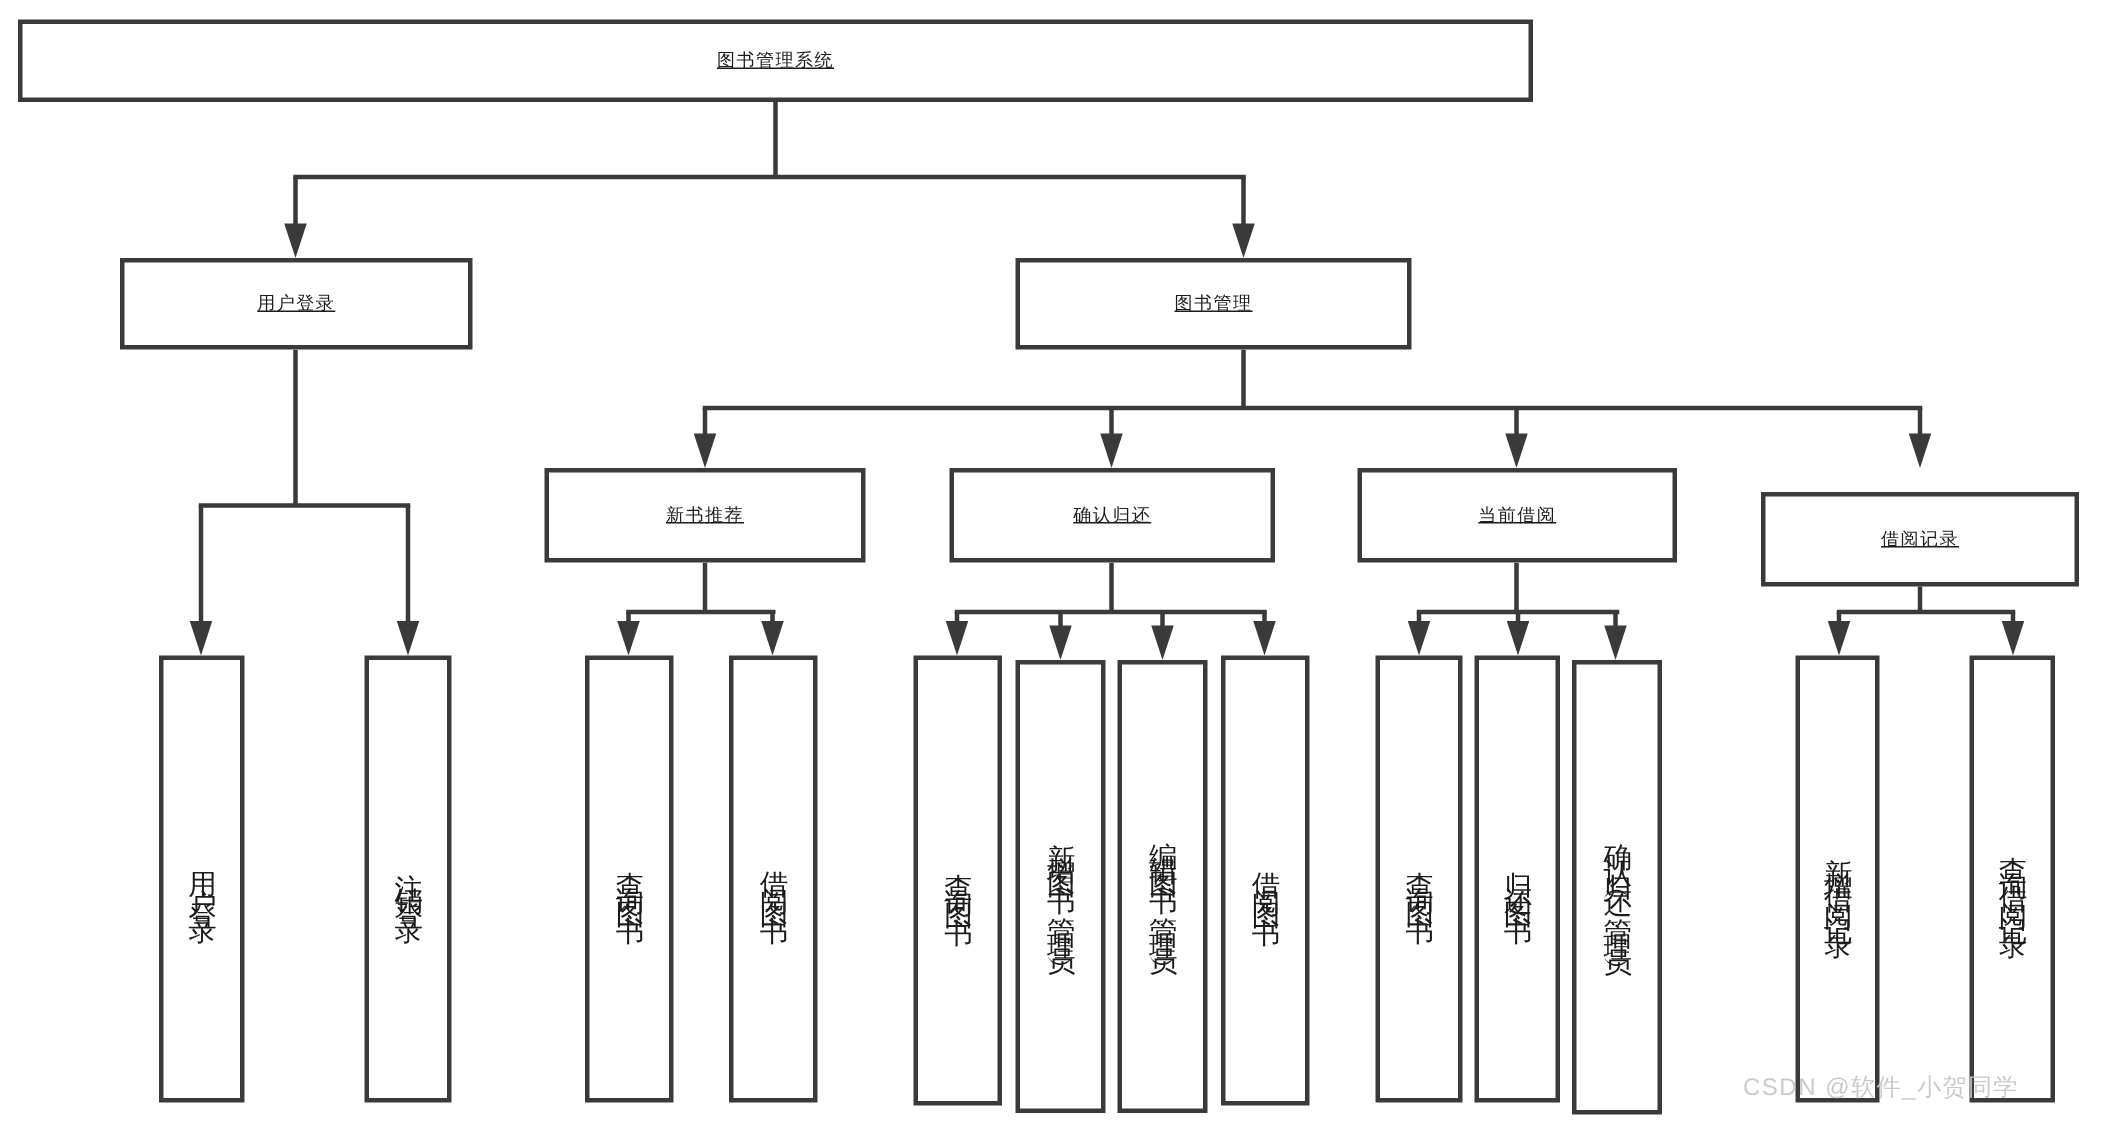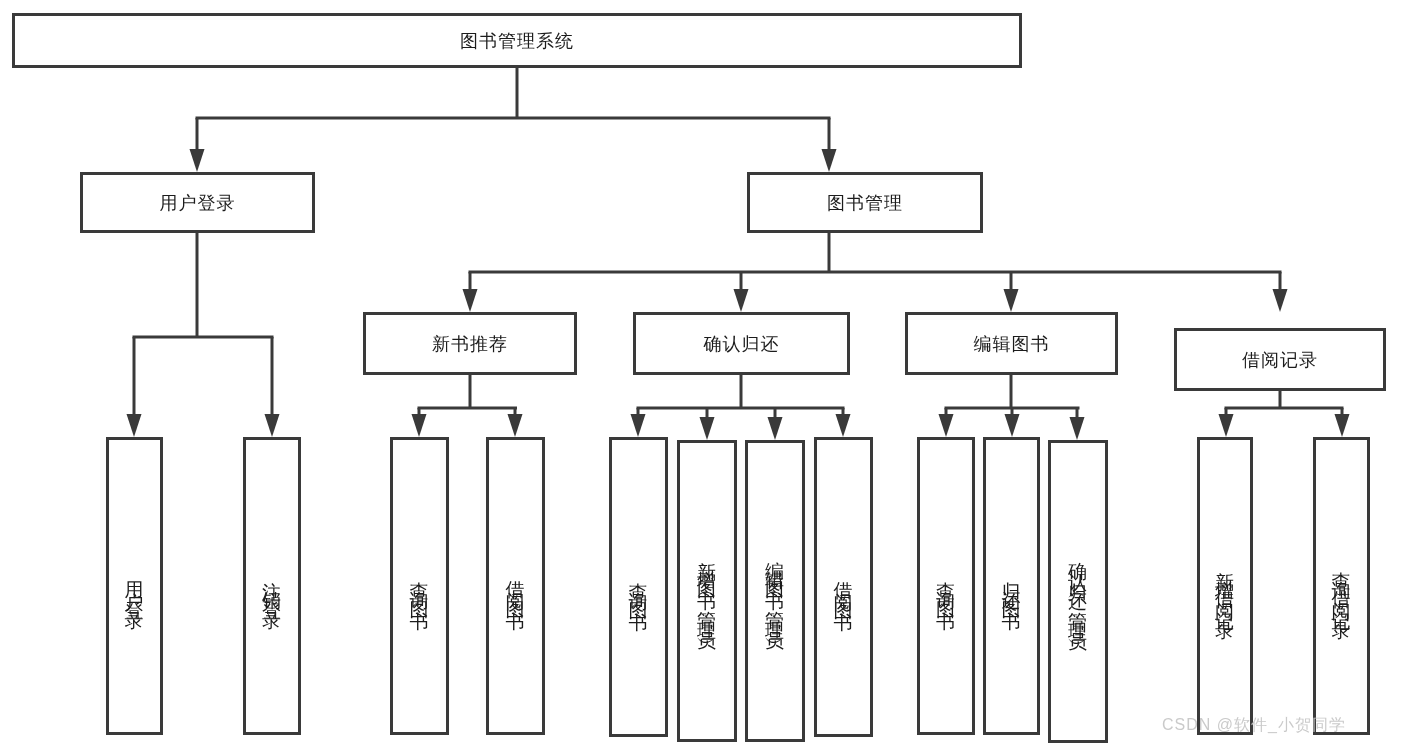--- a/index.html
+++ b/index.html
@@ -7,21 +7,21 @@
   .canvas {
     position:relative; width:1405px; height:747px; background:var(--bg);
     font-family:"Liberation Sans","DejaVu Sans",sans-serif; overflow:hidden;
   }
   #connectors { position:absolute; left:0; top:0; z-index:0; }
   .node {
     position:absolute; box-sizing:border-box; border:3px solid var(--line);
     background:var(--bg); display:flex; align-items:center; justify-content:center;
     color:var(--text); z-index:1;
   }
-  .hbox { font-size:18px; letter-spacing:1px; }
+  .hbox { font-size:12px; letter-spacing:1px;text-decoration:underline; }
   .vbox > span {
     writing-mode:vertical-rl; text-orientation:mixed;
     font-size:19px; line-height:1; letter-spacing:10px; white-space:nowrap;
   }
   .watermark {
     position:absolute; left:1162px; top:715px; z-index:2;
     font-size:16px; color:var(--wm); letter-spacing:1px; opacity:0.95;
     white-space:nowrap;
   }
 </style>
@@ -85,32 +85,32 @@
       <polygon points="1334.5,414 1349.5,414 1342,437" fill="#3a3a3a"></polygon>
     </svg>
 
   <div class="node hbox" style="left:12px;top:13px;width:1010px;height:55px">
     <span>图书管理系统</span>
   </div>
 
   <div class="node hbox" style="left:80px;top:172px;width:235px;height:61px">
     <span>用户登录</span>
   </div>
-  <div class="node hbox" style="left:747px;top:172px;width:236px;height:61px">
+  <div class="node hbox" style="left:677px;top:172px;width:264px;height:61px">
     <span>图书管理</span>
   </div>
 
   <div class="node hbox" style="left:363px;top:312px;width:214px;height:63px">
     <span>新书推荐</span>
   </div>
   <div class="node hbox" style="left:633px;top:312px;width:217px;height:63px">
     <span>确认归还</span>
   </div>
   <div class="node hbox" style="left:905px;top:312px;width:213px;height:63px">
-    <span>编辑图书</span>
+    <span>当前借阅</span>
   </div>
   <div class="node hbox" style="left:1174px;top:328px;width:212px;height:63px">
     <span>借阅记录</span>
   </div>
 
   <div class="node vbox" style="left:106px;top:437px;width:57px;height:298px">
     <span>用户登录</span>
   </div>
   <div class="node vbox" style="left:243px;top:437px;width:58px;height:298px">
     <span>注销登录</span>

